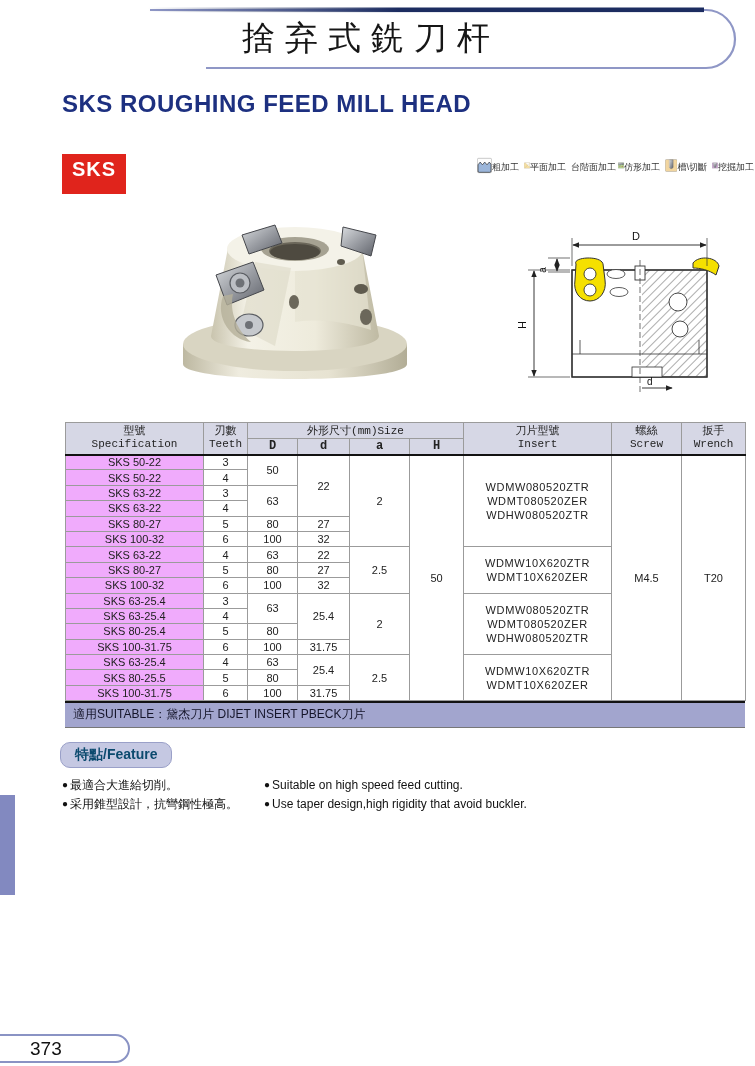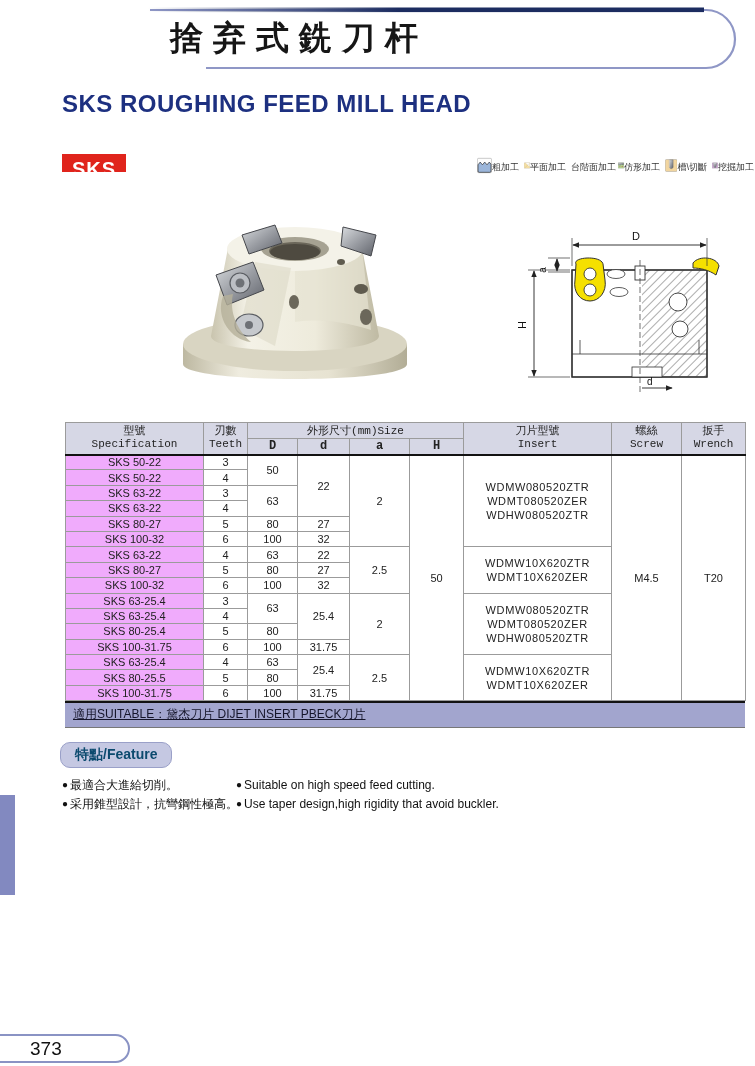--- a/index.html
+++ b/index.html
@@ -2,27 +2,27 @@
 <html><head>
 <meta charset="utf-8">
 <style>
   * { margin:0; padding:0; box-sizing:border-box; }
   html,body { background:#fff; }
   body { font-family:"Liberation Sans","DejaVu Sans",sans-serif; color:#1c1c1c; }
   #page { position:relative; width:755px; height:1066px; background:#fff; overflow:hidden; }
 
   
   #frame-svg { position:absolute; left:0; top:0; }
-  #page-title { position:absolute; left:170px; top:16px; width:330px; text-align:left;
-    font-size:33px; font-weight:bold; letter-spacing:10px; color:#161616; }
+  #page-title { position:absolute; left:170px; top:16px; width:330px; text-align:right;
+    font-size:33px; font-weight:normal; letter-spacing:10px; color:#161616; }
 
   
   #sub-en { position:absolute; left:62px; top:90px; font-size:24px; font-weight:bold; color:#1d3080; letter-spacing:0.5px; }
   #sub-zh { position:absolute; left:62px; top:116px; font-size:22px; font-weight:bold; color:#1d3080; }
-  #series-badge { position:absolute; left:62px; top:154px; width:64px; height:18px; background:#e0241c;
+  #series-badge { position:absolute; left:62px; top:154px; width:64px; height:40px; background:#e0241c;
     color:#fff; font-size:20px; font-weight:bold; text-align:center; line-height:30px; letter-spacing:1px; }
 
   
   #icon-row { position:absolute; left:477px; top:149px; display:flex; gap:5px; }
   .mico { width:42px; display:flex; flex-direction:row; align-items:center; }
   .mico svg { width:33px; height:33px; }
   .mico .lbl { font-size:9px; color:#333; margin-top:3px; white-space:nowrap; }
 
   
   #photo { position:absolute; left:145px; top:198px; }
@@ -34,27 +34,27 @@
   table.spec th, table.spec td { border:1px solid #9b9b9b; font-size:11px; text-align:center; vertical-align:middle; padding:0; }
   table.spec thead th { background:#d6d7e5; font-weight:normal; color:#222; height:16px; line-height:12px;font-family:Liberation Mono, monospace; }
   table.spec thead .two { line-height:13px; }
   table.spec thead .dim { font-weight:bold; font-size:12px; }
   table.spec tbody td { height:15.4px; background:#fff; color:#222; }
   table.spec tbody td.spec-cell { background:#f0abfc; }
   table.spec tbody td.insert { white-space:pre-line; line-height:14px; letter-spacing:0.6px; }
   table.spec tbody tr:first-child td { border-top:2.5px solid #121212; }
   table.spec tbody tr.grp td { border-top:1.6px solid #3a3a3a; }
   #suitable-row { width:680px; background:#a2a5ce; border-top:2.5px solid #121212; border-bottom:1px solid #777;
-    font-size:12px; color:#15152a; padding:3px 8px 4px 8px;text-decoration:underline; }
+    font-size:12px; color:#15152a; padding:3px 8px 4px 8px; }
 
   
   #feature-badge { position:absolute; left:60px; top:742px; background:#c5c8e2; color:#0c4a6e;
     font-size:14px; font-weight:bold; padding:3px 14px; border-radius:10px; border:1px solid #9aa0c8; }
   #feature-zh { position:absolute; left:62px; top:776px; }
-  #feature-en { position:absolute; left:236px; top:776px; }
+  #feature-en { position:absolute; left:264px; top:776px; }
   .feat-list { list-style:none; }
   .feat-list li { font-size:12px; color:#111; line-height:19px; }
   .feat-list li::before { content:"●"; font-size:10px; margin-right:2px; position:relative; top:-1px; }
 
   
   #side-bar { position:absolute; left:0; top:795px; width:15px; height:100px; background:#8289c0; }
   #page-capsule { position:absolute; left:-22px; top:1034px; width:152px; height:29px;
     border:2px solid #8a93c4; border-radius:16px; }
   #page-num { position:absolute; left:30px; top:1038px; font-size:19px; color:#111; }
 </style>

